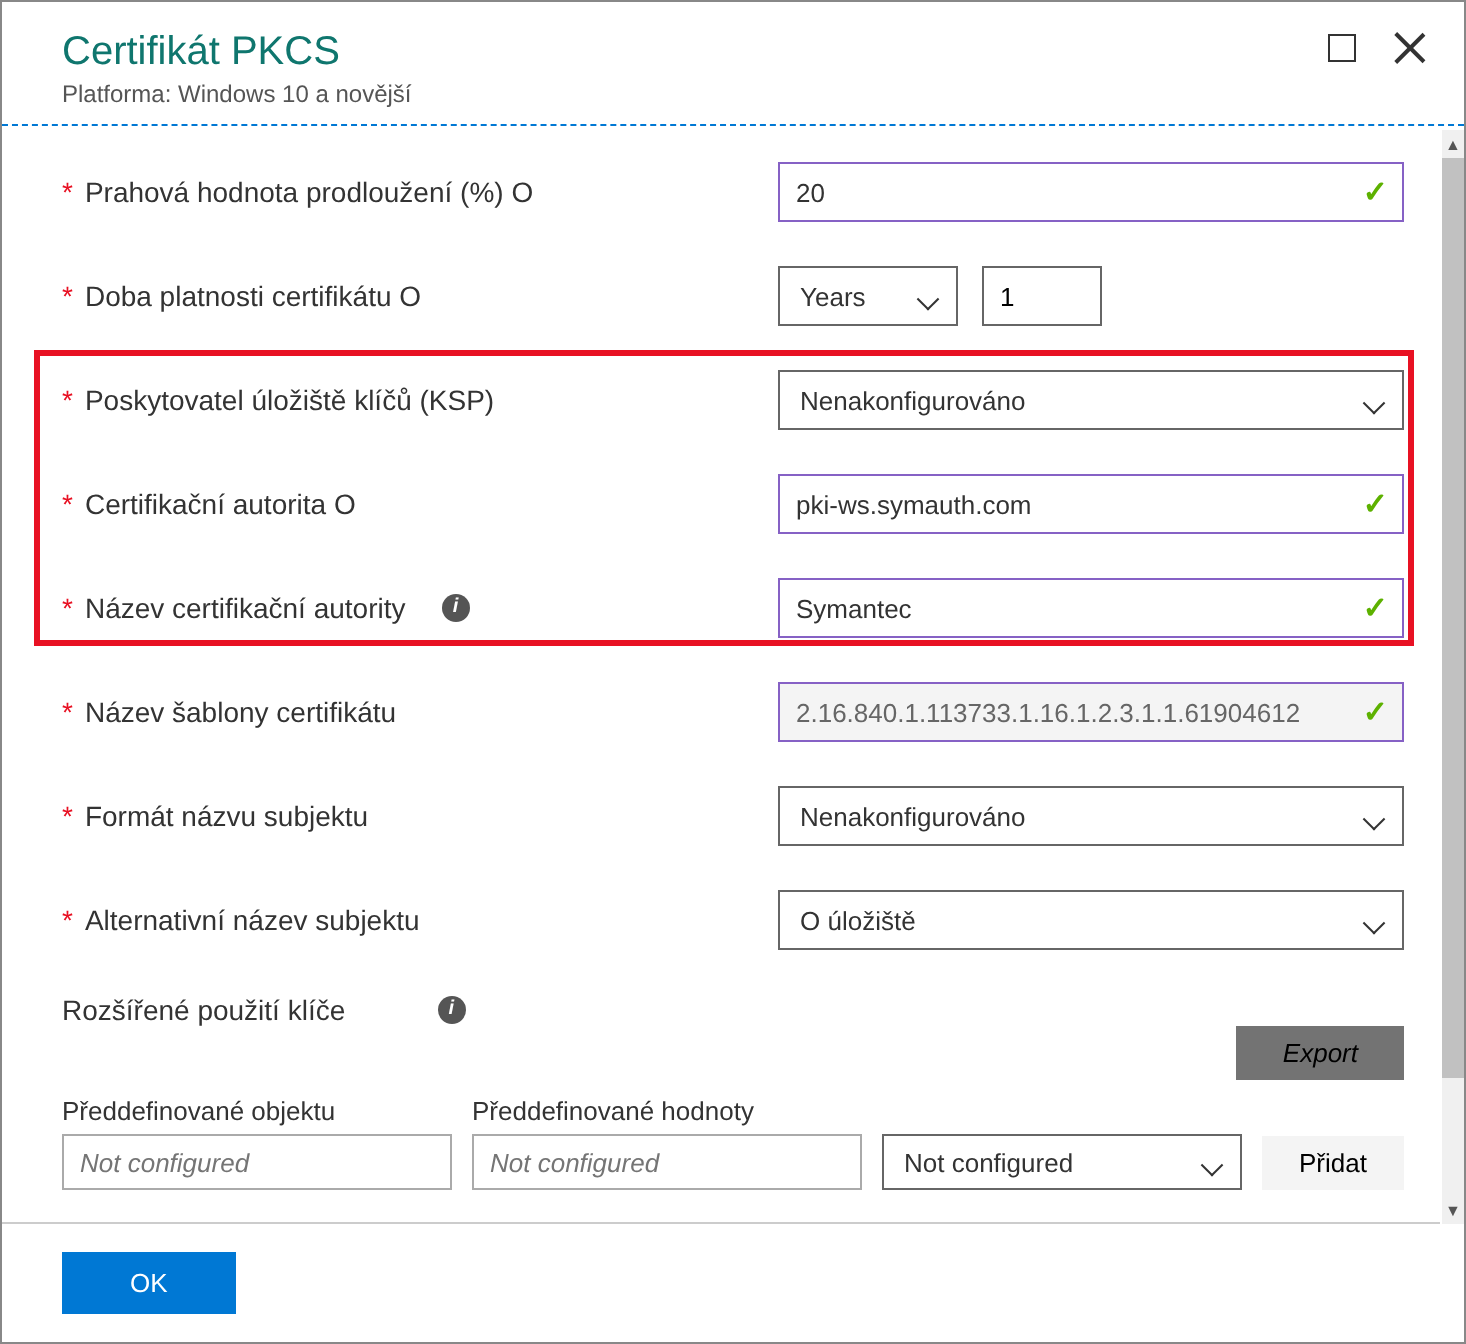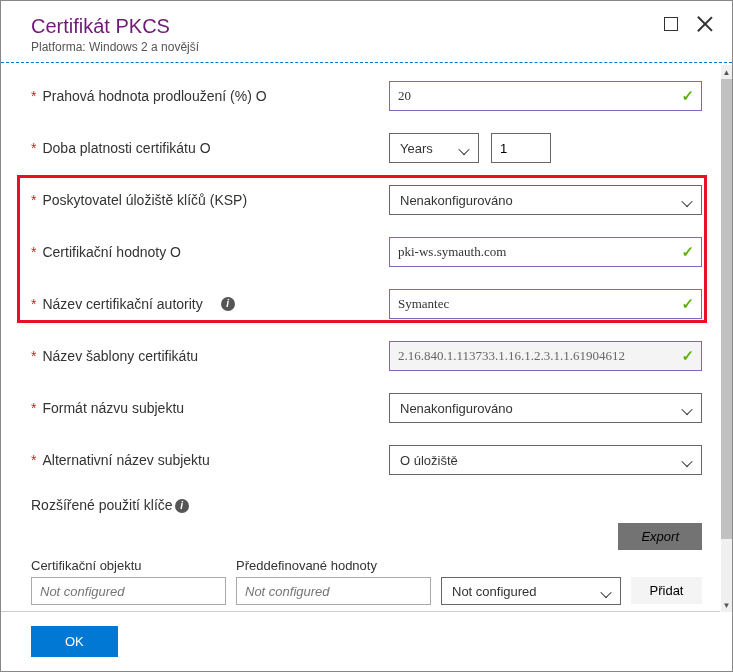--- a/index.html
+++ b/index.html
@@ -14,21 +14,21 @@
       position: relative;
       overflow: hidden;
     }
     .header {
       padding: 14px 20px 8px 30px;
       position: relative;
     }
     .title {
       font-size: 20px;
       font-weight: 400;
-      color: #701a75;
+      color: #0f766e;
     }
     .subtitle {
       font-size: 12px;
       color: #555;
       margin-top: 2px;
     }
     .header-icons {
       position: absolute;
       top: 14px;
       right: 18px;
@@ -107,21 +107,20 @@
       gap: 12px;
     }
     .text-input {
       width: 100%;
       height: 30px;
       border: 1.5px solid #8661c5;
       padding: 0 48px 0 8px;
       font-size: 13px;
       color: #333;
       position: relative;
-      font-family: Liberation Serif, serif;
     }
     .input-wrap {
       position: relative;
       flex: 1;
     }
     .check {
       position: absolute;
       right: 8px;
       top: 50%;
       transform: translateY(-50%);
@@ -170,23 +169,24 @@
       height: 148px;
       pointer-events: none;
     }
     .disabled-input {
       border-color: #8661c5;
       background: #f4f4f4;
       color: #666;
     }
     .section-label {
       font-size: 14px;
-      margin-bottom: 10px;
-      display: flex;
-      align-items: flex-end;
+      margin-bottom: 0;
+      display: flex;
+      align-items: center;
+      gap: 44px;
     }
     .export-row {
       display: flex;
       justify-content: flex-end;
       margin-bottom: 8px;
     }
     .export-btn {
       background: #737373;
       border: none;
       padding: 6px 23px;
@@ -201,21 +201,21 @@
     }
     .th {
       font-size: 13px;
       color: #333;
     }
     .th1 { width: 195px; }
     .th2 { width: 195px; }
     .table-row {
       display: flex;
       gap: 10px;
-      align-items: flex-start;
+      align-items: flex-end;
     }
     .td-input {
       height: 28px;
       border: 1px solid #aaa;
       padding: 0 8px;
       font-style: italic;
       color: #888;
       font-size: 13px;
     }
     .td-input1 { width: 195px; }
@@ -293,21 +293,21 @@
       color: #555;
     }
     .scroll-arrow-up { top: 0; }
     .scroll-arrow-down { bottom: 0; }
   </style>
 </head>
 <body>
 
 <div class="header">
   <div class="title">Certifikát PKCS</div>
-  <div class="subtitle">Platforma: Windows 2 a novější</div>
+  <div class="subtitle">Platforma: Windows 10 a novější</div>
   <div class="header-icons">
     <div class="icon-square"></div>
     <div class="icon-close"></div>
   </div>
 </div>
 <hr class="divider">
 
 <div class="content">
 
   <div class="row">
@@ -344,21 +344,21 @@
     <div class="input-col">
       <div class="select-box select-full">
         <span>Nenakonfigurováno</span>
       </div>
     </div>
   </div>
 
   <div class="row">
     <div class="label-col">
       <span class="req">*</span>
-      <span>Certifikační hodnoty O</span>
+      <span>Certifikační autorita O</span>
     </div>
     <div class="input-col">
       <div class="input-wrap">
         <input class="text-input" value="pki-ws.symauth.com" style="">
         <span class="check">✓</span>
       </div>
     </div>
   </div>
 
   <div class="row">
@@ -415,21 +415,21 @@
   <div class="section-label">
     <span>Rozšířené použití klíče</span>
     <span class="info-icon" style="margin-left:2px">i</span>
   </div>
 
   <div class="export-row">
     <button class="export-btn">Export</button>
   </div>
 
   <div class="table-header">
-    <div class="th th2">Certifikační objektu</div>
+    <div class="th th2">Předdefinované objektu</div>
     <div class="th">Předdefinované hodnoty</div>
   </div>
 
   <div class="table-row">
     <input class="td-input td-input1" placeholder="Not configured" style="">
     <input class="td-input td-input2" placeholder="Not configured" style="">
     <div class="td-select">
       <span>Not configured</span>
     </div>
     <button class="add-btn">Přidat</button>

